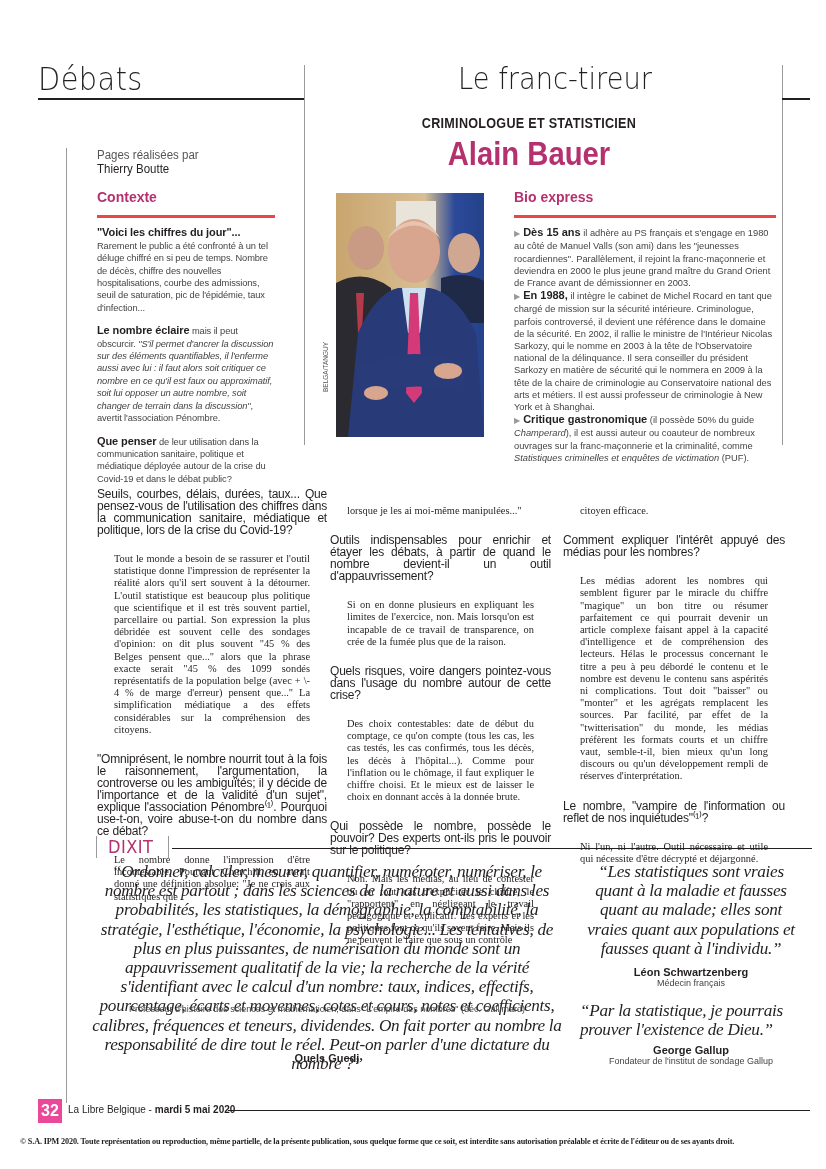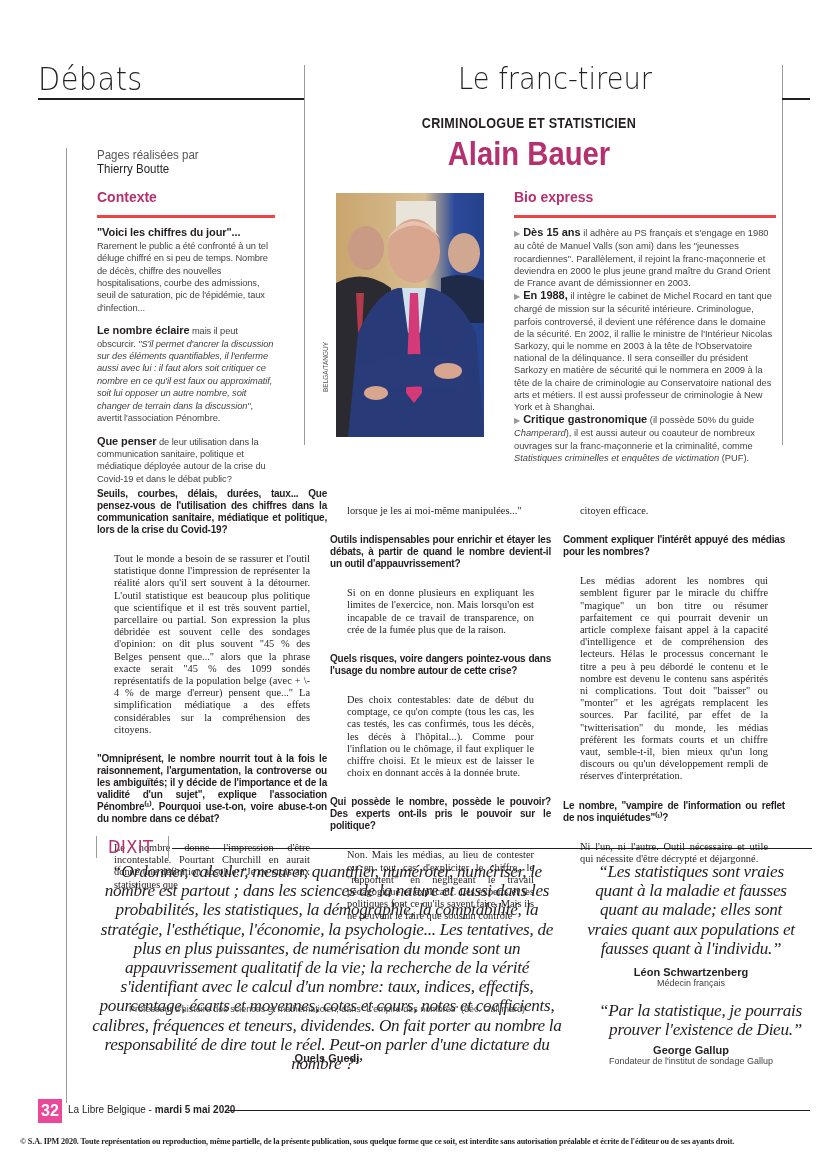--- a/index.html
+++ b/index.html
@@ -35,21 +35,21 @@
   #photo { left: 336px; top: 193px; width: 148px; height: 244px; overflow: hidden; background: #c8a878; }
   #photo-credit { left: 322px; top: 392px; font-size: 6.5px; color: #555; transform: rotate(-90deg); transform-origin: left top; white-space: nowrap; }
 
   
   #bio { left: 514px; top: 191px; width: 262px; font-size: 9.3px; line-height: 12.2px; color: #444; }
   #bio .bul { color: #999; font-size: 8px; margin-right: 3px; }
   #bio i { font-style: italic; }
 
   
   .col { font-family: "Liberation Serif", serif; font-size: 10.4px; line-height: 12.2px; color: #231f20; text-align: justify; hyphens: auto; }
-  .col .q { font-family: "Liberation Sans", sans-serif; font-weight: 700; font-size: 10px; line-height: 12px; letter-spacing: -0.2px; margin-top: 12px; }
+  .col .q { font-family: "Liberation Sans", sans-serif; font-weight: 400; font-size: 12px; line-height: 12px; letter-spacing: -0.2px; margin-top: 12px; }
   .col .q:first-child { margin-top: 0; }
   .col p.a { margin: 17px; }
   #col1 { left: 97px; top: 488px; width: 230px; }
   #col2 { left: 330px; top: 488px; width: 221px; }
   #col3 { left: 563px; top: 488px; width: 222px; }
   .note { font-style: italic; margin-top: 12px; text-align: left; }
   .note .arrow { font-style: normal; font-family: "DejaVu Sans", sans-serif; font-size: 10px; }
 
   
   #dixit-bar-left { left: 96px; top: 836px; width: 1px; height: 22px; background: #9a9a9a; }
@@ -57,21 +57,21 @@
   #dixit-bar-right { left: 168px; top: 836px; width: 1px; height: 22px; background: #9a9a9a; }
   #dixit-rule { left: 172px; top: 848px; width: 640px; height: 1px; background: #231f20; }
 
   #quote-main { left: 92px; top: 862px; width: 470px; text-align: center; font-family: "Liberation Serif", serif; font-style: italic; font-size: 17.2px; line-height: 19.2px; color: #231f20; letter-spacing: -0.3px; }
   #author-main { left: 92px; top: 1052px; width: 470px; text-align: center; font-weight: 700; font-size: 11px; color: #231f20; }
   #author-main-desc { left: 92px; top: 1004px; width: 470px; text-align: center; font-size: 9px; color: #444; }
 
   #quote-2 { left: 580px; top: 862px; width: 222px; text-align: center; font-family: "Liberation Serif", serif; font-style: italic; font-size: 17.2px; line-height: 19.2px; color: #231f20; letter-spacing: -0.3px; }
   #author-2 { left: 580px; top: 966px; width: 222px; text-align: center; font-weight: 700; font-size: 11px; }
   #author-2-desc { left: 580px; top: 978px; width: 222px; text-align: center; font-size: 9px; color: #444; }
-  #quote-3 { left: 580px; top: 1001px; width: 222px; text-align: right; font-family: "Liberation Serif", serif; font-style: italic; font-size: 17.2px; line-height: 19.2px; color: #231f20; letter-spacing: -0.3px; }
+  #quote-3 { left: 580px; top: 1001px; width: 222px; text-align: left; font-family: "Liberation Serif", serif; font-style: italic; font-size: 17.2px; line-height: 19.2px; color: #231f20; letter-spacing: -0.3px; }
   #author-3 { left: 580px; top: 1044px; width: 222px; text-align: center; font-weight: 700; font-size: 11px; }
   #author-3-desc { left: 580px; top: 1056px; width: 222px; text-align: center; font-size: 9px; color: #444; }
 
   
   #page-number { left: 38px; top: 1099px; width: 24px; height: 24px; background: #ec4899; color: #fff; font-weight: 700; font-size: 16px; line-height: 24px; text-align: center; }
   #footer-line { left: 68px; top: 1104px; font-size: 10px; color: #231f20; white-space: nowrap; }
   #footer-line b { font-weight: 700; }
   #footer-rule { left: 228px; top: 1110px; width: 582px; height: 1px; background: #231f20; }
   #copyright { left: 20px; top: 1137px; width: 800px; font-family: "Liberation Serif", serif; font-weight: 700; font-size: 8.2px; color: #231f20; white-space: nowrap; letter-spacing: -0.15px; }
 </style>

